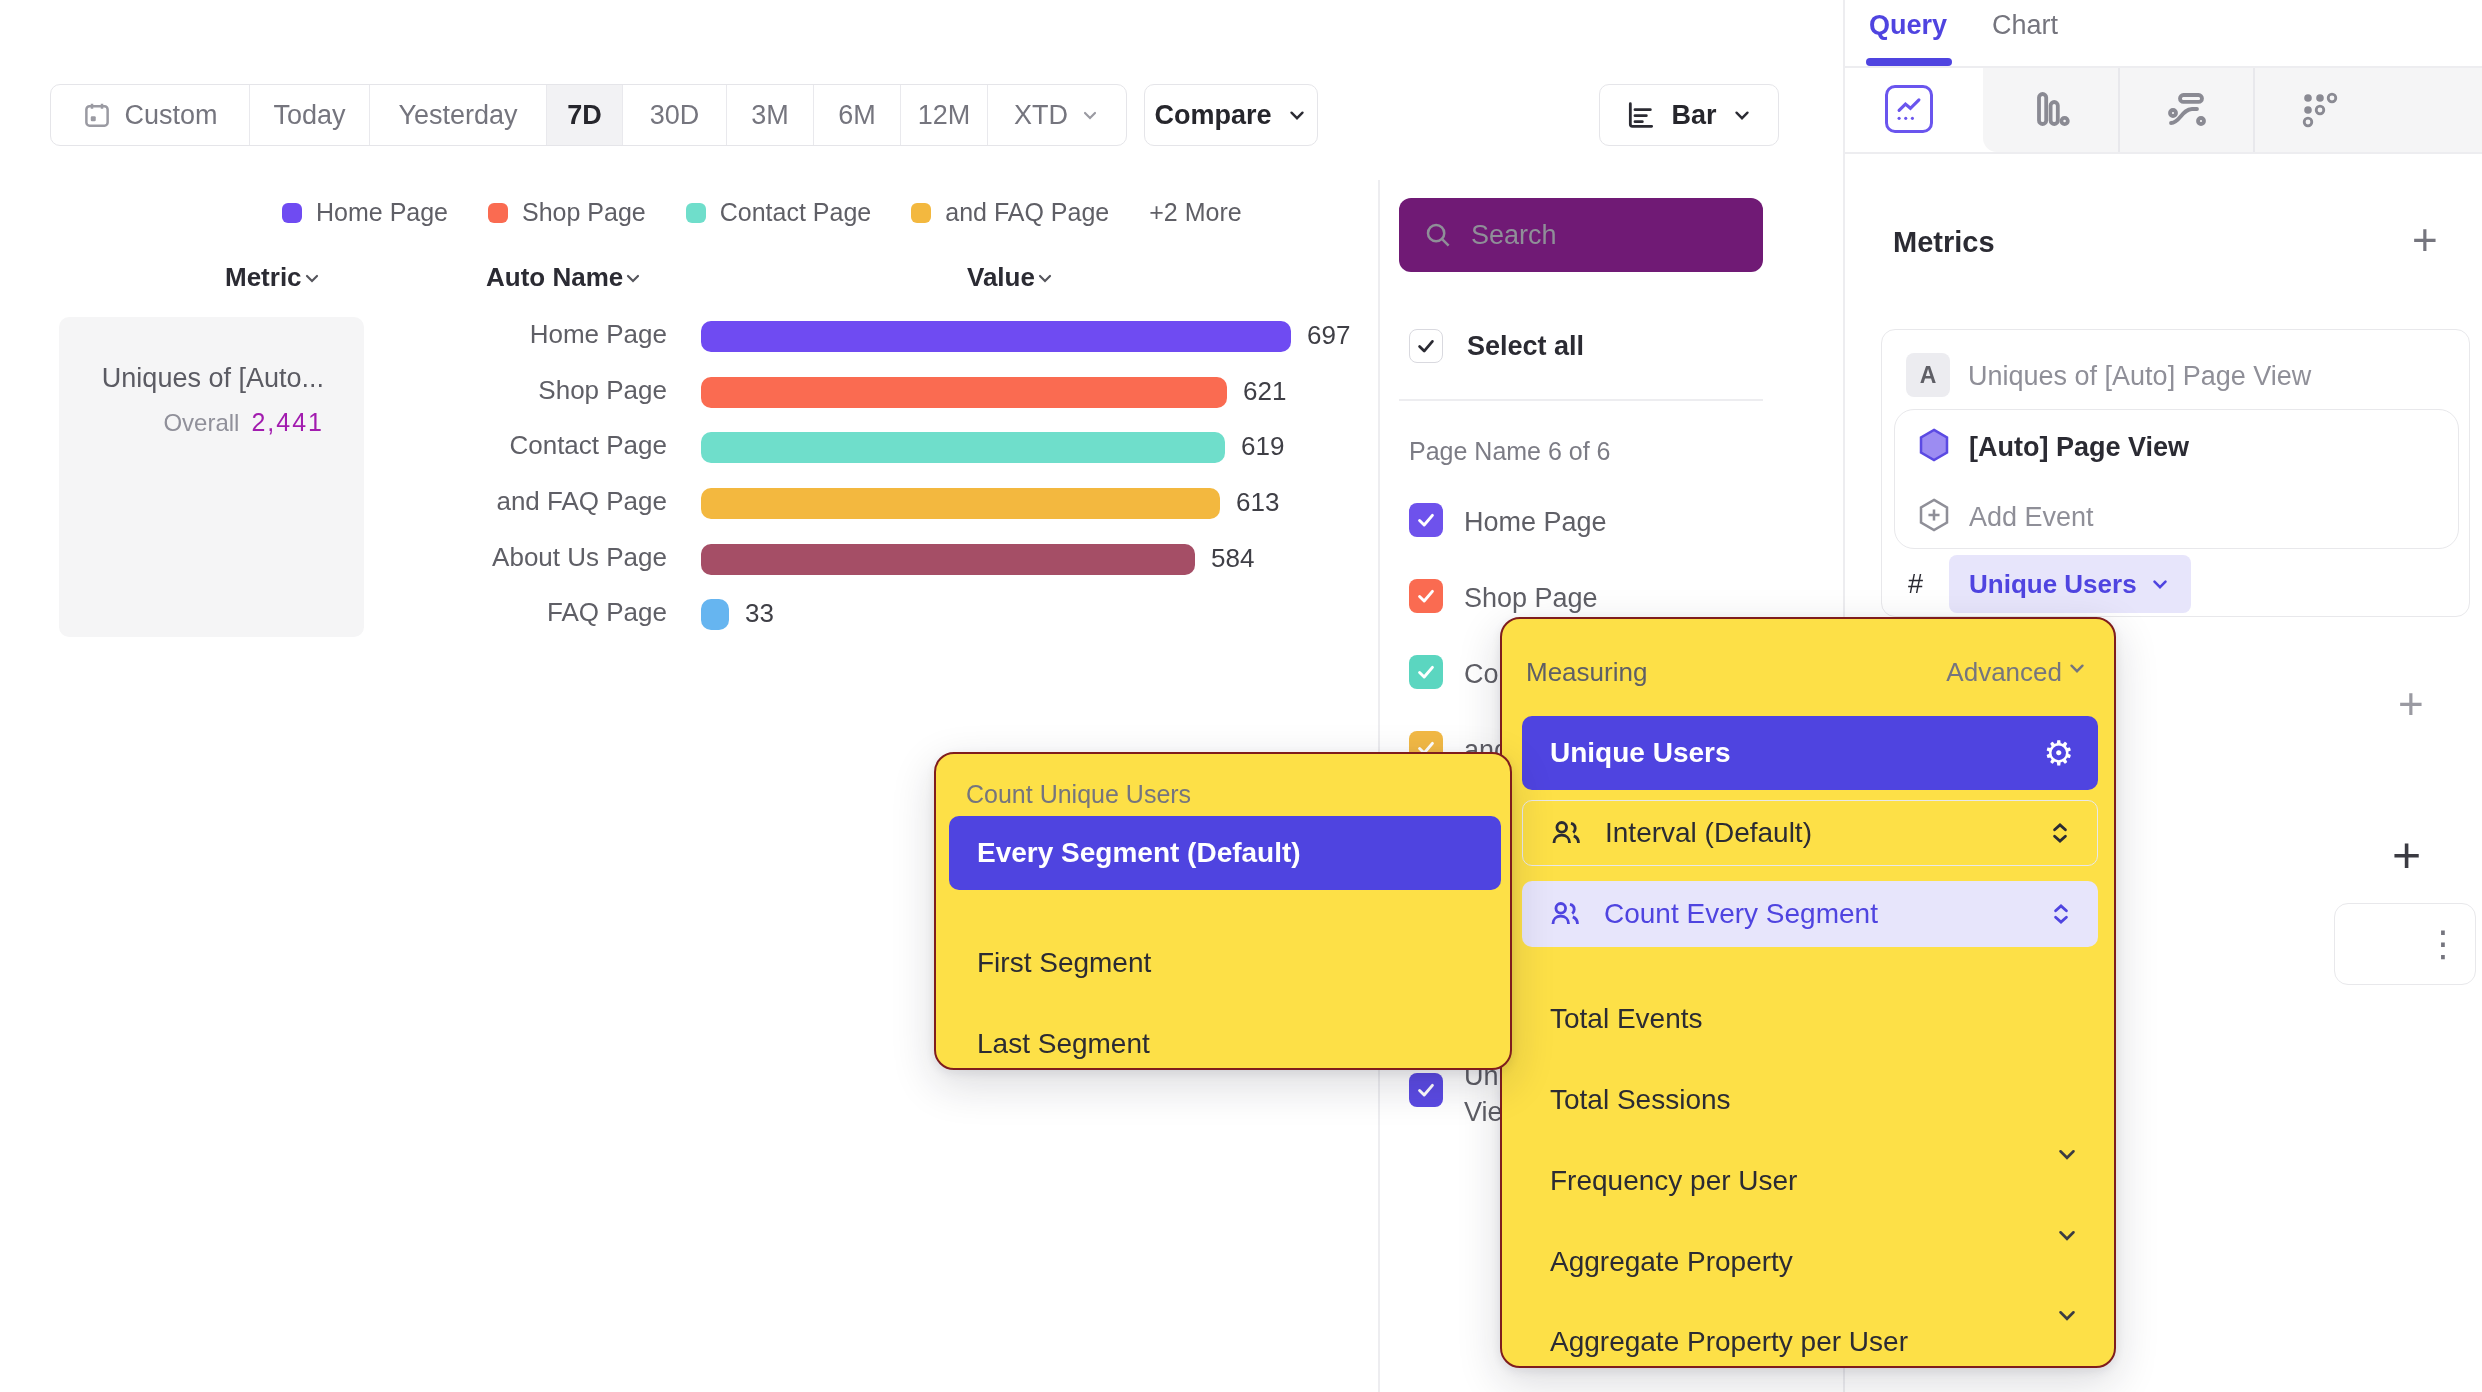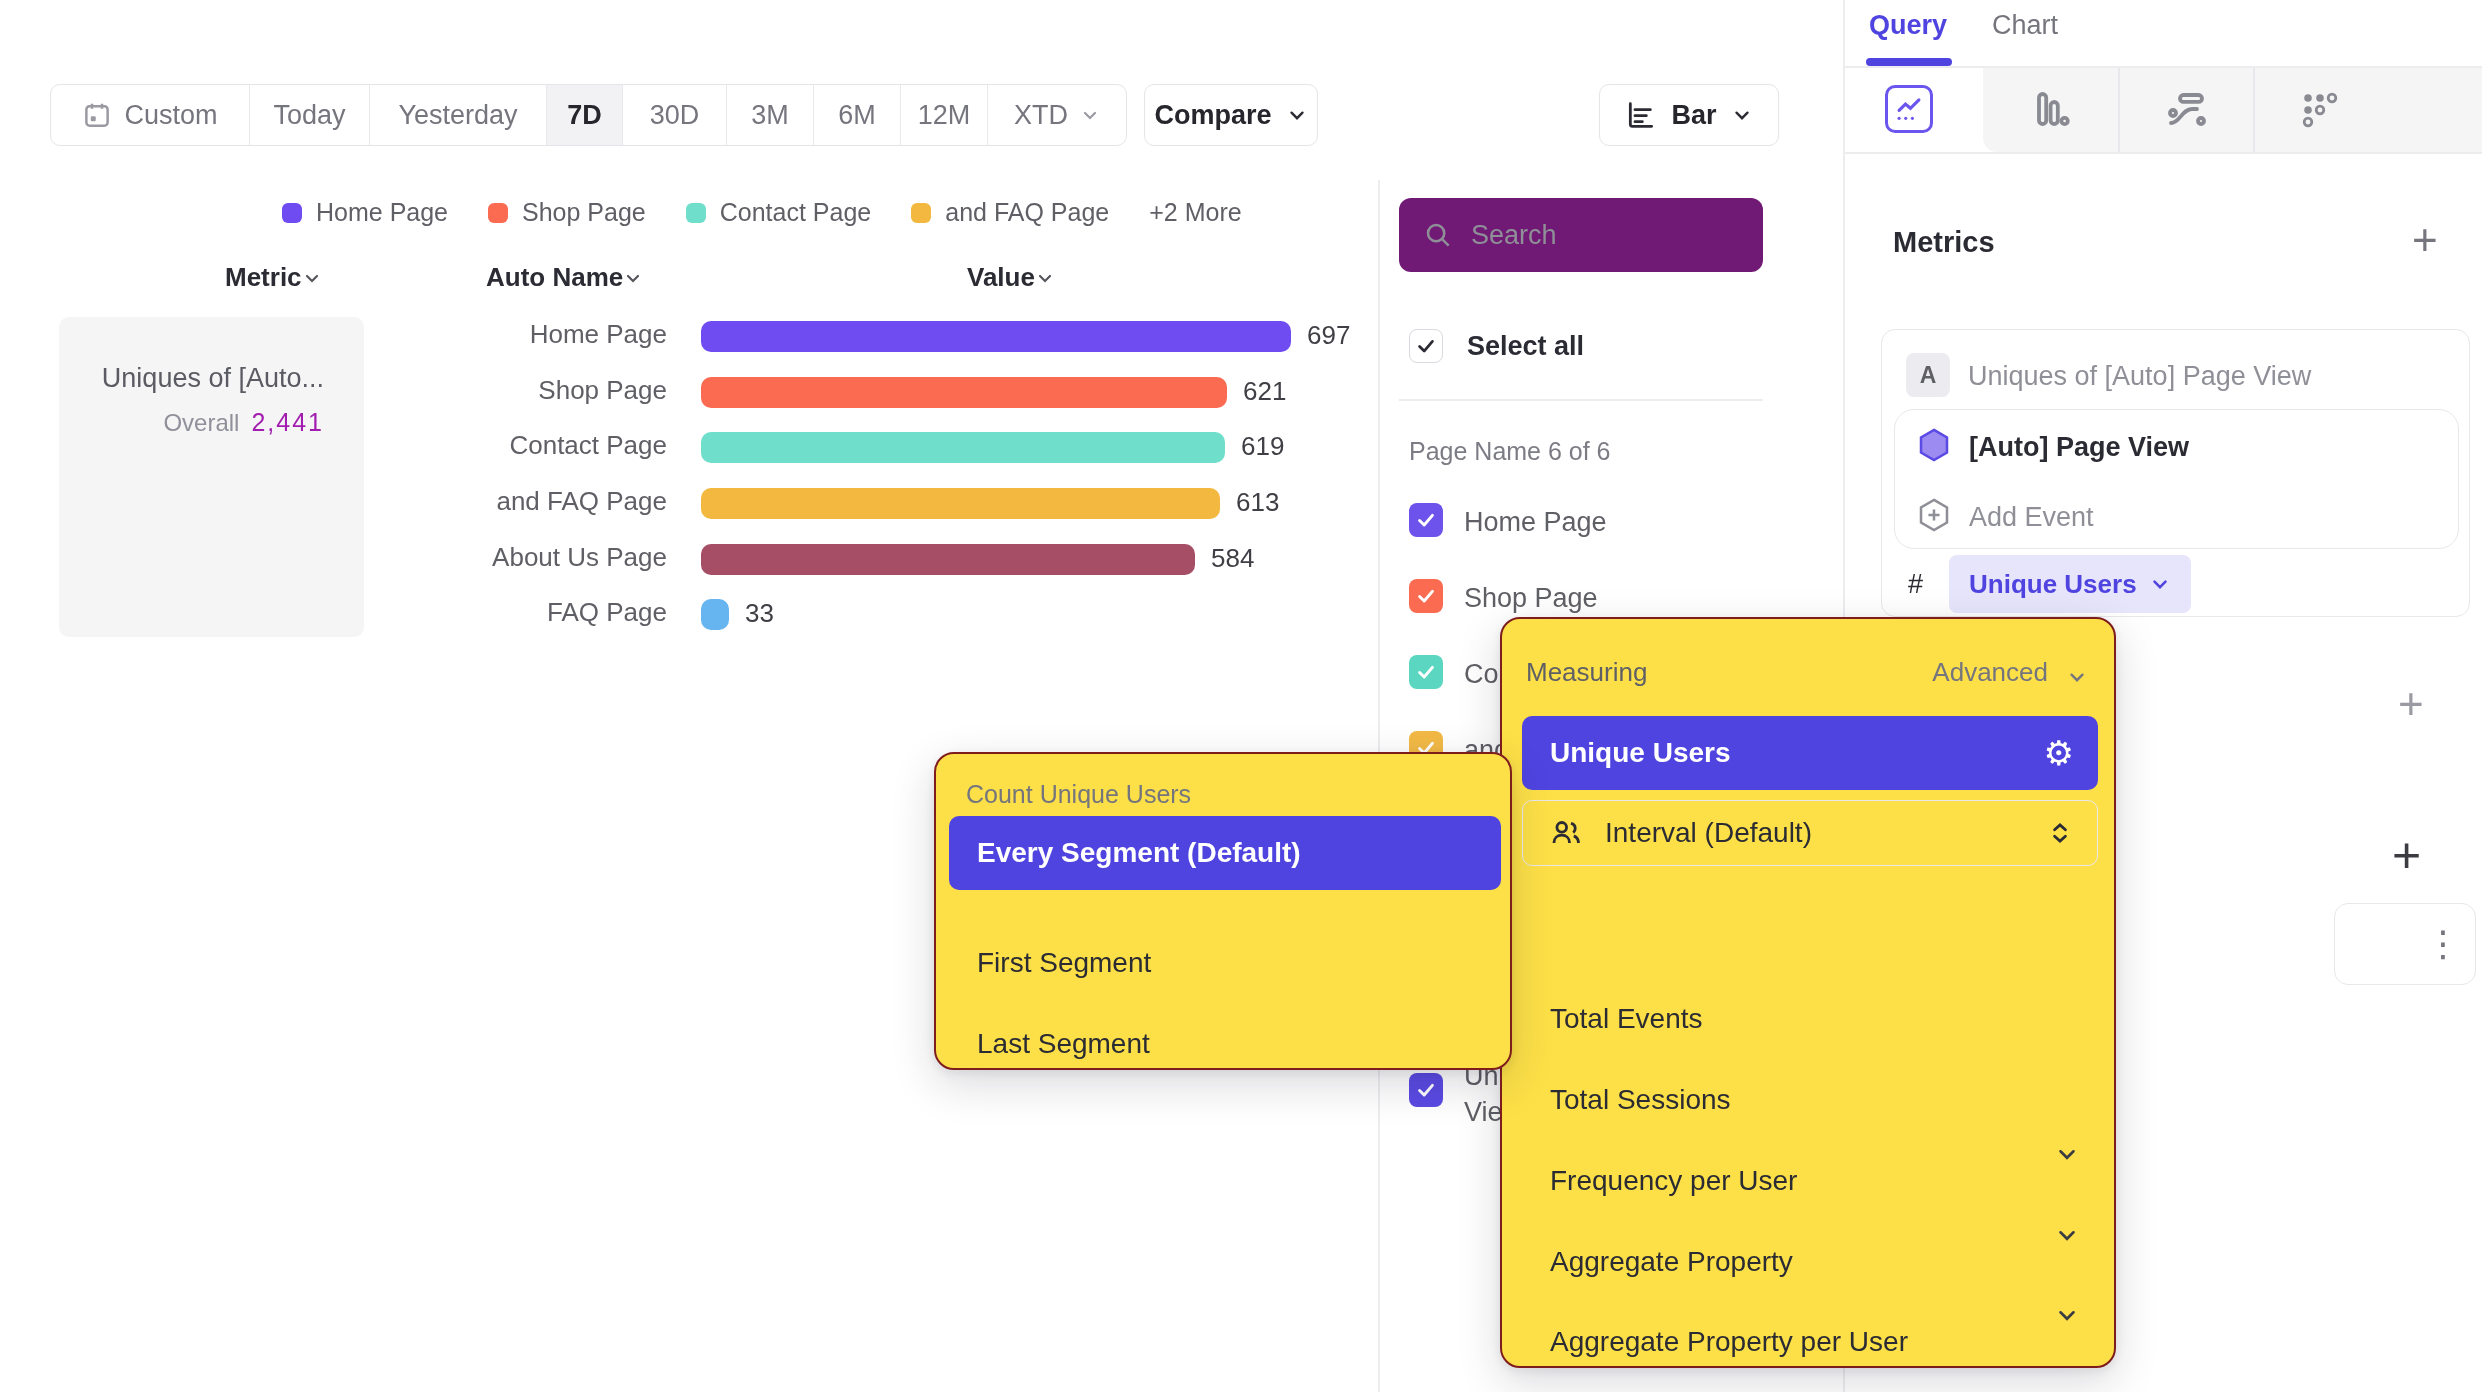--- a/index.html
+++ b/index.html
@@ -368,21 +368,21 @@
 
   <div class="abs plus-glyph" style="left:2398px; top:682px; font-size:44px; color:#9a9aa2;">+</div>
   <div class="abs plus-glyph" style="left:2392px; top:830px; font-size:50px; color:#3b3b42;">+</div>
   <div class="abs card" style="left:2334px; top:903px; width:142px; height:82px;">
     <div class="kebab" style="position:absolute; left:90px; top:22px;">⋮</div>
   </div>
 
   <div class="popup" style="left:1500px; top:617px; width:616px; height:751px; z-index:20;">
     <div style="position:absolute; left:24px; right:26px; top:38px; display:flex; justify-content:space-between; align-items:center;">
       <span class="menu-title">Measuring</span>
-      <span style="display:flex; align-items:flex-end; gap:18px; font-size:26px; color:#75757e; cursor:pointer;">
+      <span style="display:flex; align-items:flex-start; gap:4px; font-size:26px; color:#75757e; cursor:pointer;">
         <span>Advanced</span>
         <svg width="22" height="22" viewBox="0 0 24 24" fill="none" stroke="#75757e" stroke-width="2.6" stroke-linecap="round">
             <polyline points="6,9.5 12,15.5 18,9.5"></polyline>
           </svg>
       </span>
     </div>
     <div class="sel-row" style="left:20px; top:97px; width:576px; height:74px; padding:0 24px 0 28px;">
       <span>Unique Users</span>
       <span style="margin-left:auto; font-size:34px; line-height:1;">⚙</span>
     </div>
@@ -392,20 +392,33 @@
           <path d="M3.5 19 C3.5 15.5 6 13.5 9 13.5 C12 13.5 14.5 15.5 14.5 19"></path>
           <path d="M15.5 5.2 C17.3 5.6 18.5 7 18.5 8.8 C18.5 10 18 11 17.1 11.7"></path>
           <path d="M17.5 14 C19.5 14.8 20.8 16.6 20.8 19"></path>
         </svg>
       <span>Interval (Default)</span>
       <svg style="margin-left:auto;" width="26" height="26" viewBox="0 0 24 24" fill="none" stroke="#2b2b33" stroke-width="2.6" stroke-linecap="round">
           <polyline points="7,9 12,4.5 17,9"></polyline>
           <polyline points="7,15 12,19.5 17,15"></polyline>
         </svg>
     </div>
+    <div class="menu-row lav" style="left:20px; top:262px; width:576px; height:66px; padding:0 24px 0 26px; gap:22px;">
+      <svg width="34" height="34" viewBox="0 0 24 24" fill="none" stroke="#4f44e0" stroke-width="2">
+          <circle cx="9" cy="8" r="3.4"></circle>
+          <path d="M3.5 19 C3.5 15.5 6 13.5 9 13.5 C12 13.5 14.5 15.5 14.5 19"></path>
+          <path d="M15.5 5.2 C17.3 5.6 18.5 7 18.5 8.8 C18.5 10 18 11 17.1 11.7"></path>
+          <path d="M17.5 14 C19.5 14.8 20.8 16.6 20.8 19"></path>
+        </svg>
+      <span>Count Every Segment</span>
+      <svg style="margin-left:auto;" width="26" height="26" viewBox="0 0 24 24" fill="none" stroke="#4f44e0" stroke-width="2.6" stroke-linecap="round">
+          <polyline points="7,9 12,4.5 17,9"></polyline>
+          <polyline points="7,15 12,19.5 17,15"></polyline>
+        </svg>
+    </div>
     <div class="menu-opt" style="left:48px; top:356px;">Total Events</div>
     <div class="menu-opt" style="left:48px; top:437px;">Total Sessions</div>
     <div class="menu-opt" style="left:48px; top:518px;">Frequency per User</div>
     <svg class="abs" style="left:552px; top:522px;" width="26" height="26" viewBox="0 0 24 24" fill="none" stroke="#3b3b42" stroke-width="2.4" stroke-linecap="round">
         <polyline points="6,9.5 12,15.5 18,9.5"></polyline>
       </svg>
     <div class="menu-opt" style="left:48px; top:599px;">Aggregate Property</div>
     <svg class="abs" style="left:552px; top:603px;" width="26" height="26" viewBox="0 0 24 24" fill="none" stroke="#3b3b42" stroke-width="2.4" stroke-linecap="round">
         <polyline points="6,9.5 12,15.5 18,9.5"></polyline>
       </svg>

